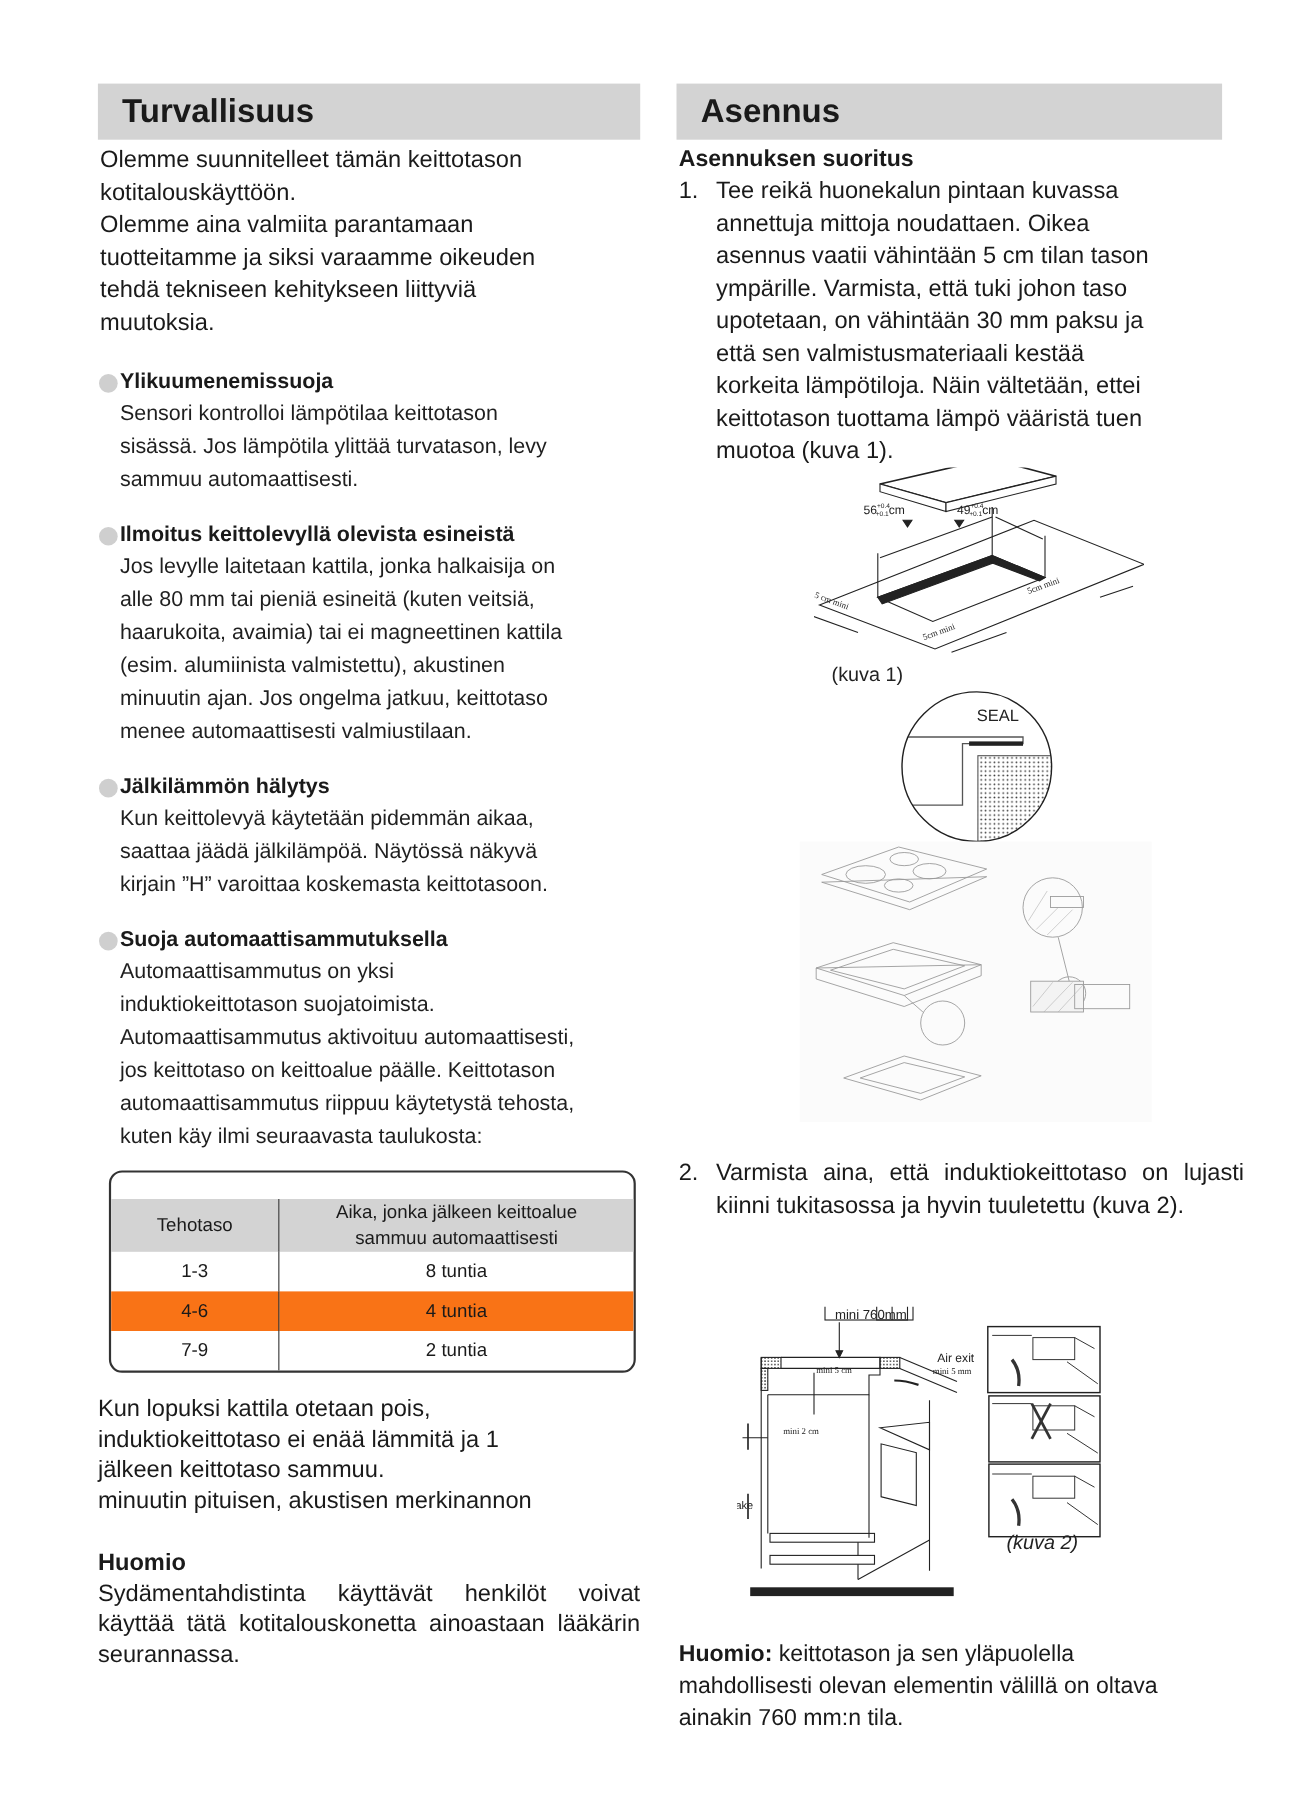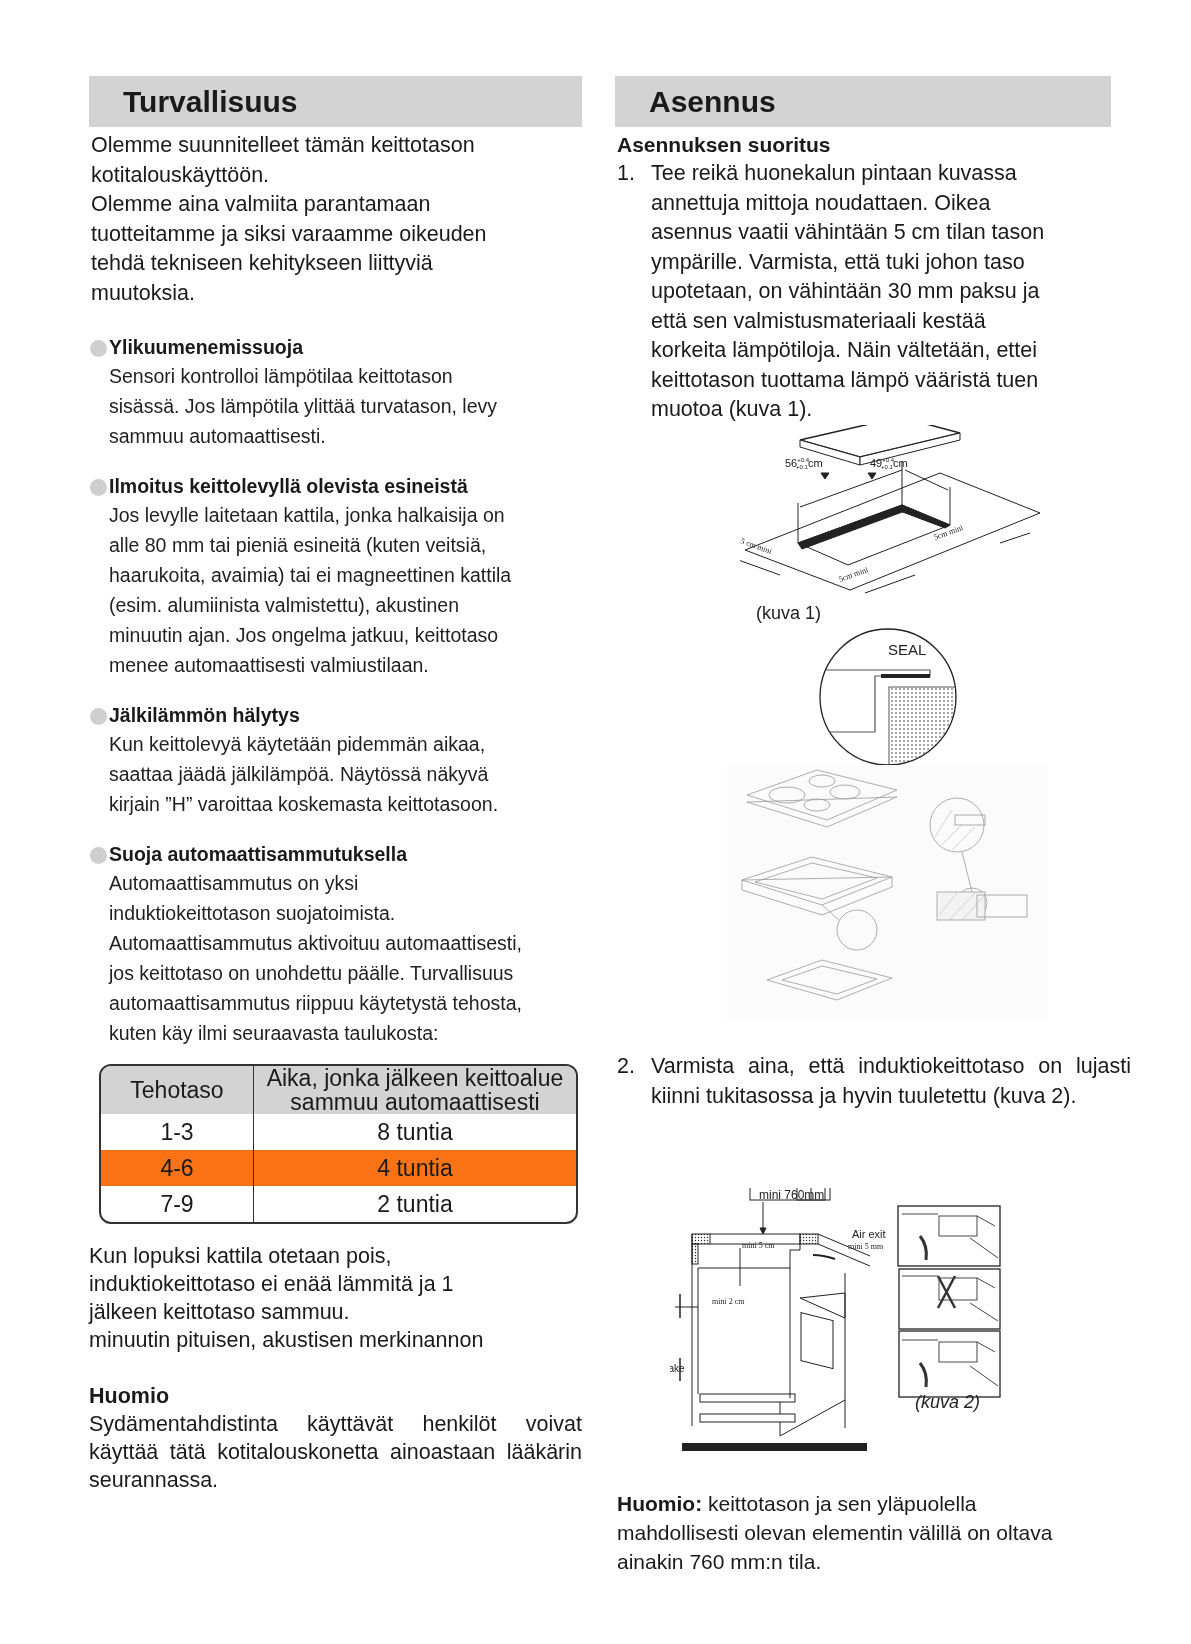--- a/index.html
+++ b/index.html
@@ -2,28 +2,28 @@
 <html><head>
 <meta charset="utf-8">
 <style>
   html, body { margin: 0; padding: 0; background: #ffffff; }
   body { width: 1191px; height: 1644px; position: relative; overflow: hidden;
          font-family: "Liberation Sans", "DejaVu Sans", sans-serif; color: #1a1a1a; }
   .col { position: absolute; top: 76px; }
   .col-left { left: 89px; width: 493px; }
   .col-right { left: 615px; width: 496px; }
   .section-header { height: 51px; background: #d3d3d3; display: flex; align-items: center;
-                    padding-left: 34px; font-weight: bold; font-size: 30px; color: #1a1a1a; box-sizing: border-box; }
+                    padding-left: 22px; font-weight: bold; font-size: 30px; color: #1a1a1a; box-sizing: border-box; }
   .intro { margin: 4px 0 0 2px; font-size: 21.5px; line-height: 29.5px; }
   .feature { margin-top: 22px; position: relative; }
   .feature-title { font-weight: bold; font-size: 19.5px; line-height: 27px; padding-left: 20px; position: relative; }
   .bullet { position: absolute; left: 1px; top: 6px; width: 17px; height: 17px; border-radius: 50%; background: #cfcfcf; }
   .feature-body { padding-left: 20px; font-size: 19.5px; line-height: 30px; color: #1f1f1f; }
   .table-wrap { margin: 16px 0 0 10px; width: 475px; border: 2px solid #333; border-radius: 12px; overflow: hidden; }
-  table { border-collapse: collapse; width: 100%; font-size: 23px; }
+  table { border-collapse: collapse; width: 100%; font-size: 17px; margin-top: 24px; }
   th, td { text-align: center; font-weight: normal; padding: 0; }
   th { background: #d3d3d3; line-height: 24px; height: 48px; }
   td { height: 36px; line-height: 36px; }
   .c1 { width: 152px; border-right: 1.5px solid #333; }
   tr.shade td { background: #f97316; }
   .after-table { margin-top: 18px; font-size: 21.5px; line-height: 28px; }
   .huomio-title { margin-top: 28px; font-weight: bold; font-size: 21.5px; line-height: 28px; }
   .huomio-body { font-size: 21.5px; line-height: 28px; text-align: justify; }
   .sub-title { margin-top: 4px; font-weight: bold; font-size: 21px; line-height: 28px; padding-left: 2px; }
   .step { position: relative; padding-left: 36px; font-size: 21.5px; line-height: 29.5px; }
@@ -89,21 +89,21 @@
 
   <div class="feature">
     <div class="feature-title">
       <span class="bullet"></span>
       <span>Suoja automaattisammutuksella</span>
     </div>
     <div class="feature-body">
       <div>Automaattisammutus on yksi</div>
       <div>induktiokeittotason suojatoimista.</div>
       <div>Automaattisammutus aktivoituu automaattisesti,</div>
-      <div>jos keittotaso on unohdettu päälle. Turvallisuus</div>
+      <div>jos keittotaso on keittoalue päälle. Keittotason</div>
       <div>automaattisammutus riippuu käytetystä tehosta,</div>
       <div>kuten käy ilmi seuraavasta taulukosta:</div>
     </div>
   </div>
 
   <div class="table-wrap">
     <table>
       <thead>
         <tr>
           <th class="c1">Tehotaso</th>

